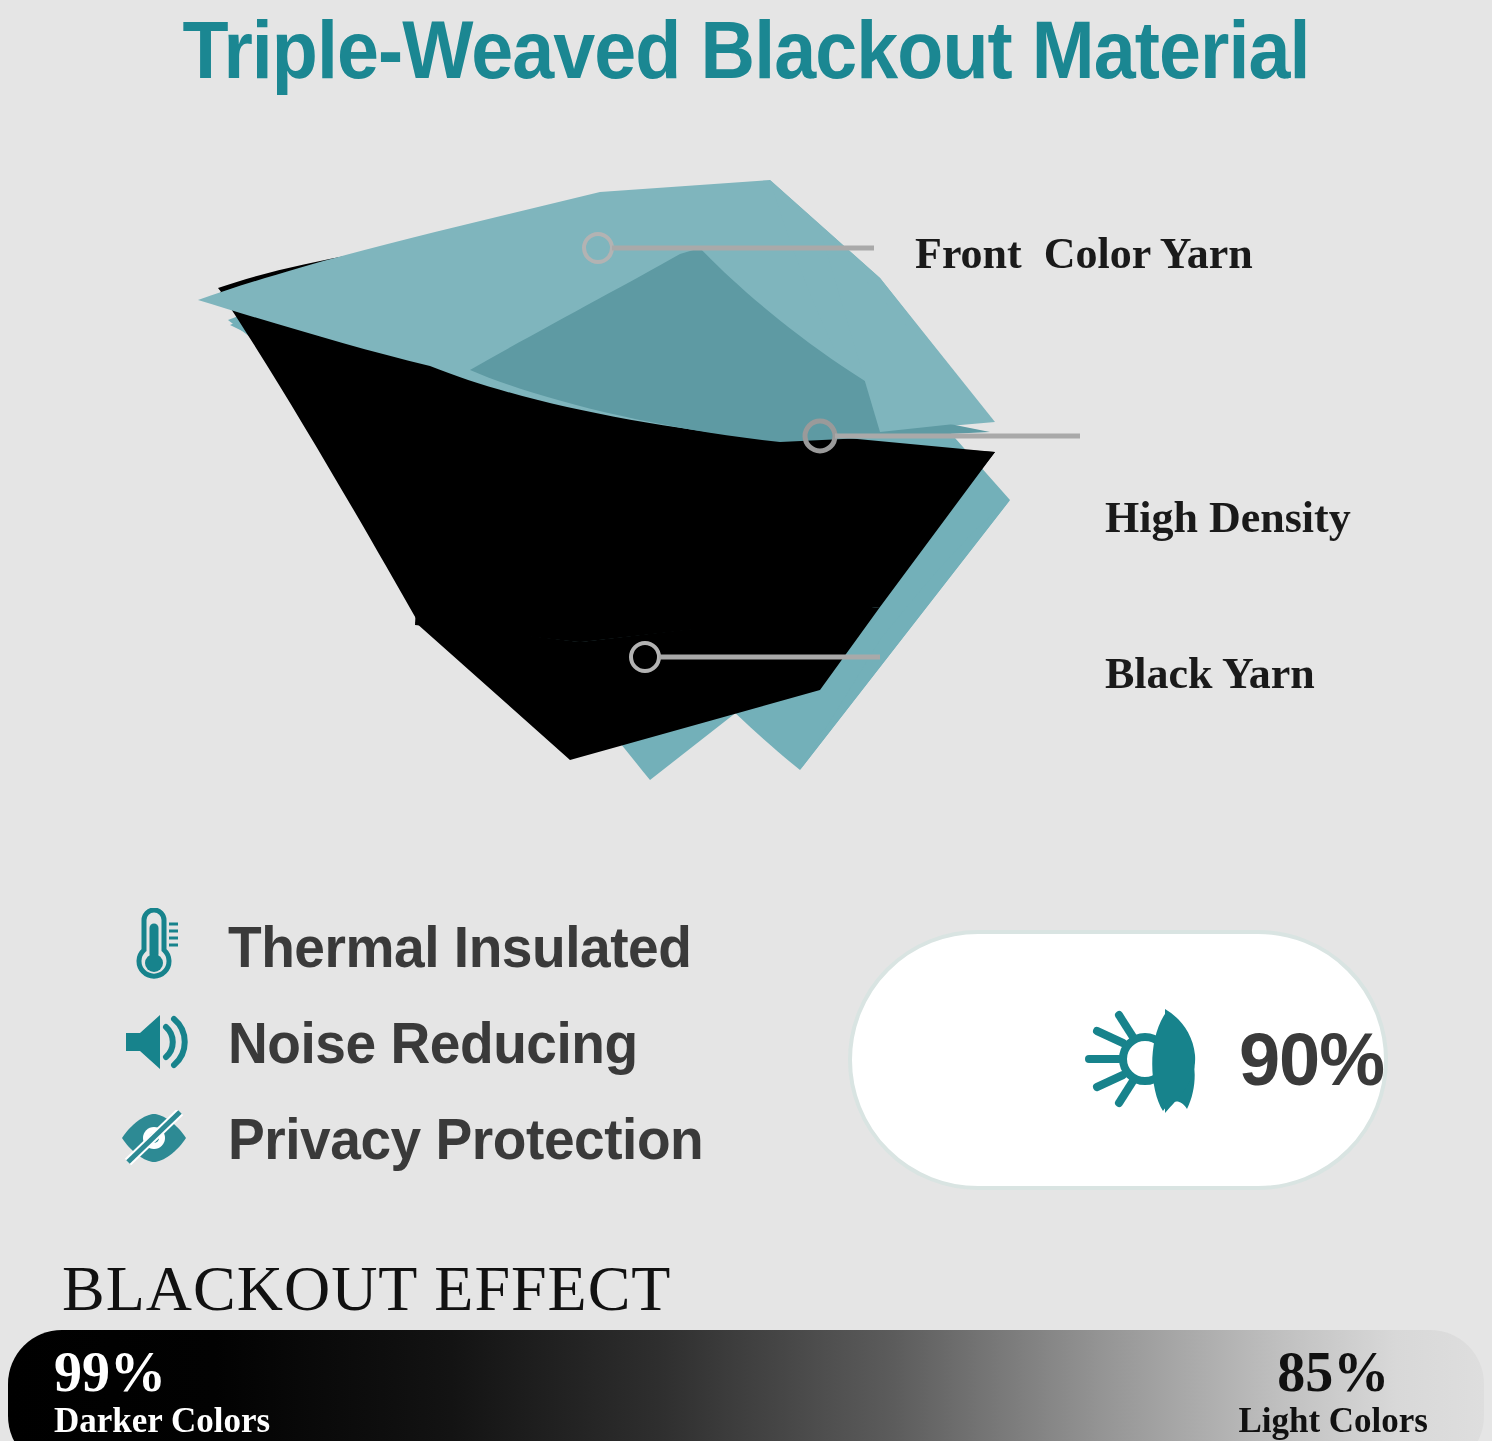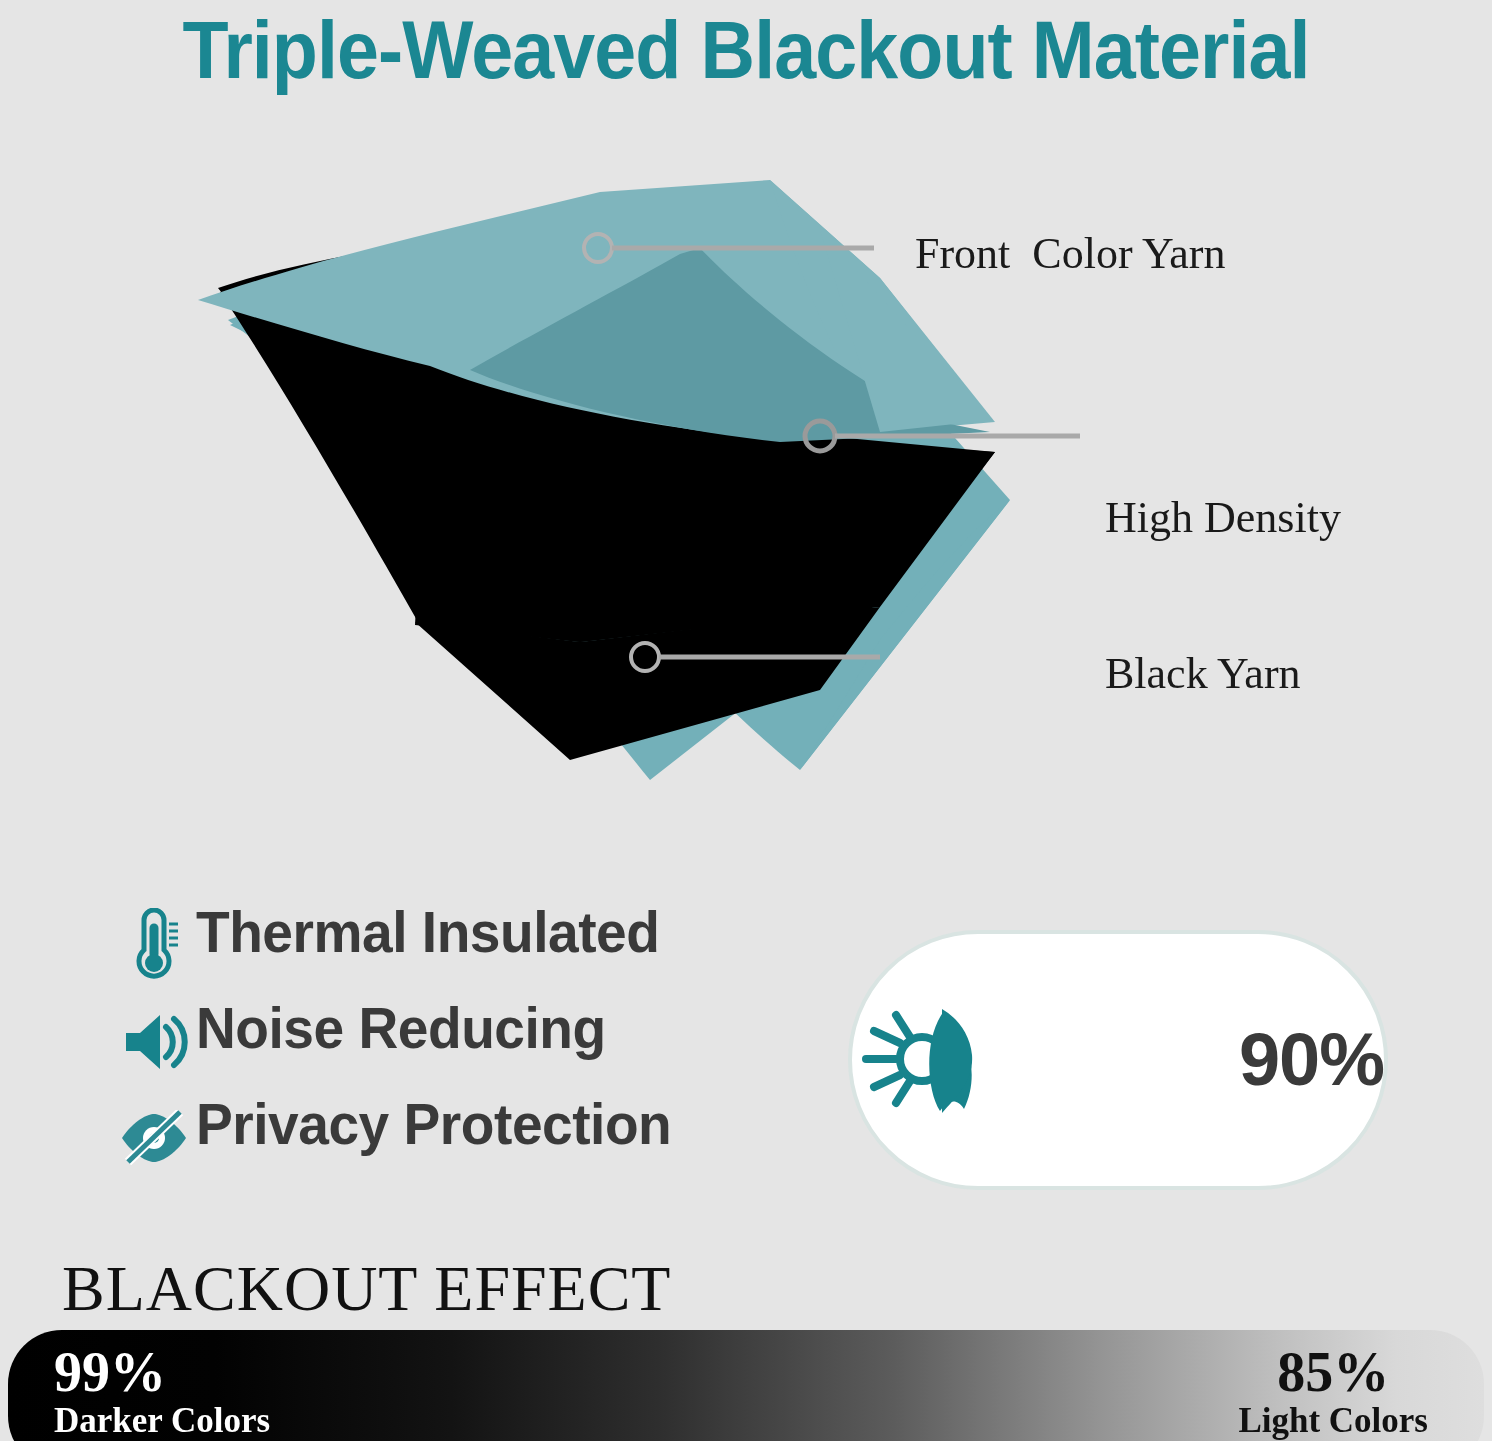--- a/index.html
+++ b/index.html
@@ -43,40 +43,42 @@
     left: 180px;
     top: 170px;
     width: 1300px;
     height: 640px;
   }
   #diagram svg { display: block; }
 
   .leader-label {
     position: absolute;
     font-family: "Liberation Serif", serif;
-    font-weight: normal;
+    font-weight: bold;
     font-size: 44px;
     line-height: 1.18;
     color: #1a1a1a;
     white-space: pre;
   }
   #label-front { left: 915px; top: 228px; }
   #label-middle { left: 1105px; top: 388px; }
   #label-back  { left: 915px; top: 650px; }
 
   
   #features {
     position: absolute;
     left: 112px;
     top: 898px;
     width: 660px;
   }
   .feature-row {
     display: flex;
+    align-items: center;
     height: 96px;
+    gap: 32px;
   }
   .feature-icon {
     width: 84px;
     flex: 0 0 84px;
     display: flex;
     align-items: center;
     justify-content: center;
   }
   .feature-label {
     font-family: "Liberation Sans", sans-serif;
@@ -94,21 +96,21 @@
     position: absolute;
     left: 848px;
     top: 930px;
     width: 540px;
     height: 260px;
     border: 4px solid #d9e4e2;
     border-radius: 130px;
     background: #ffffff;
     display: flex;
     align-items: center;
-    justify-content: space-between;
+    justify-content: flex-end;
     box-sizing: border-box;
   }
   #badge-icon {
     width: 150px;
     flex: 0 0 150px;
     display: flex;
     align-items: center;
     justify-content: center;
     margin-right: 14px;
   }

